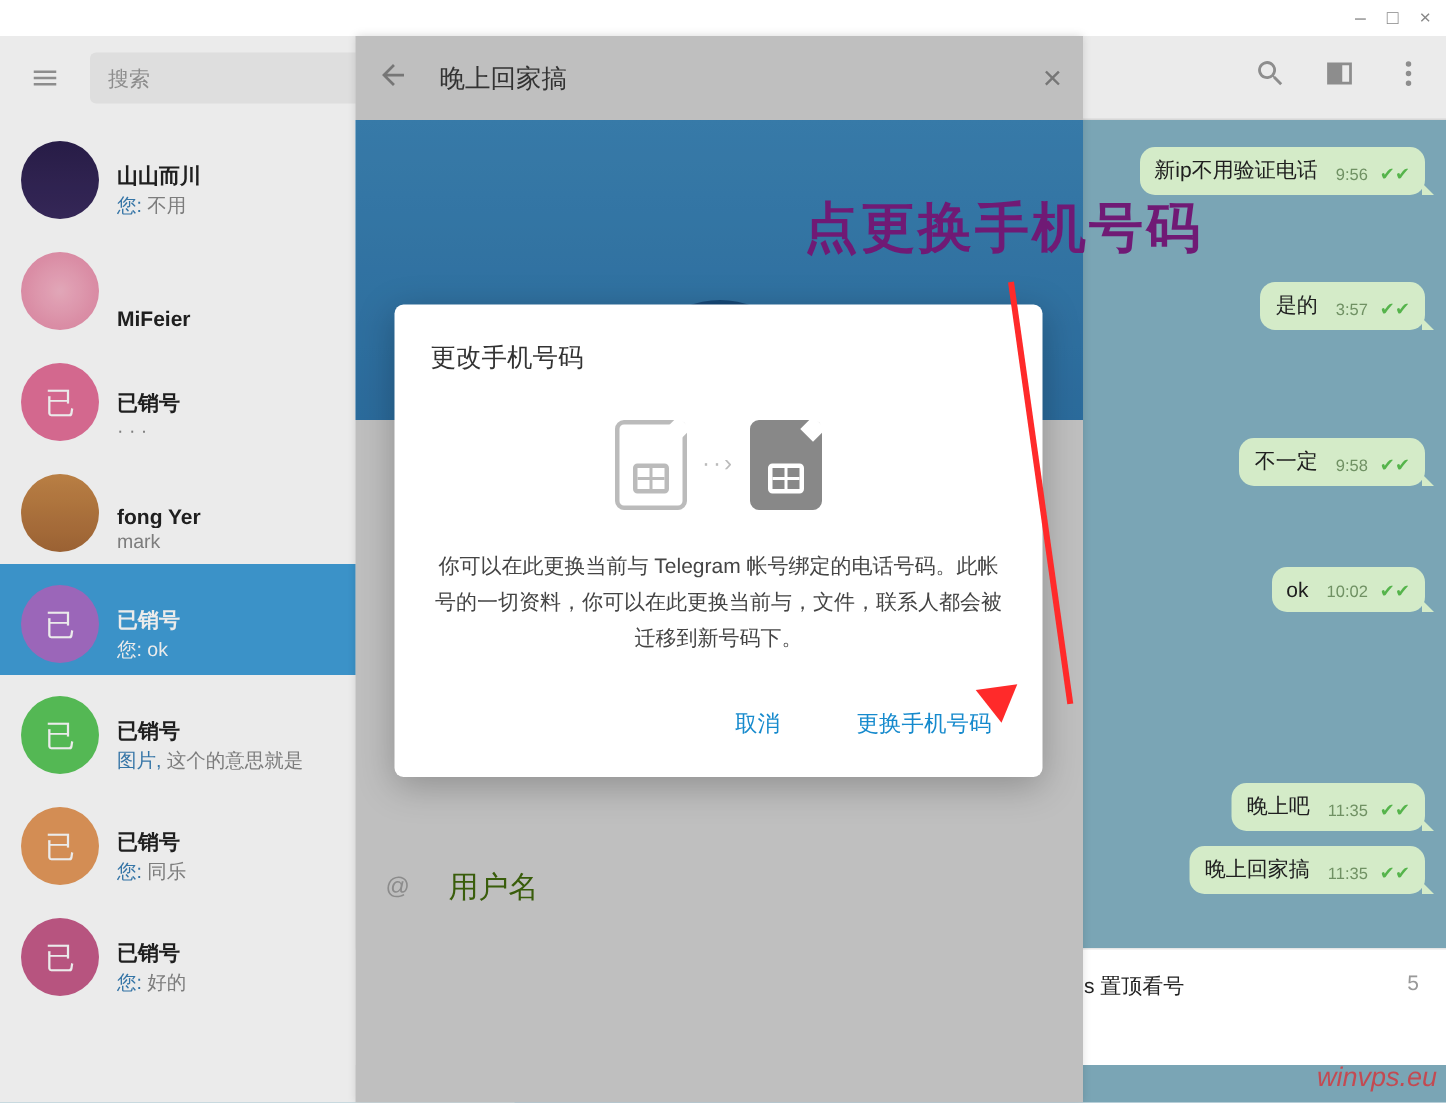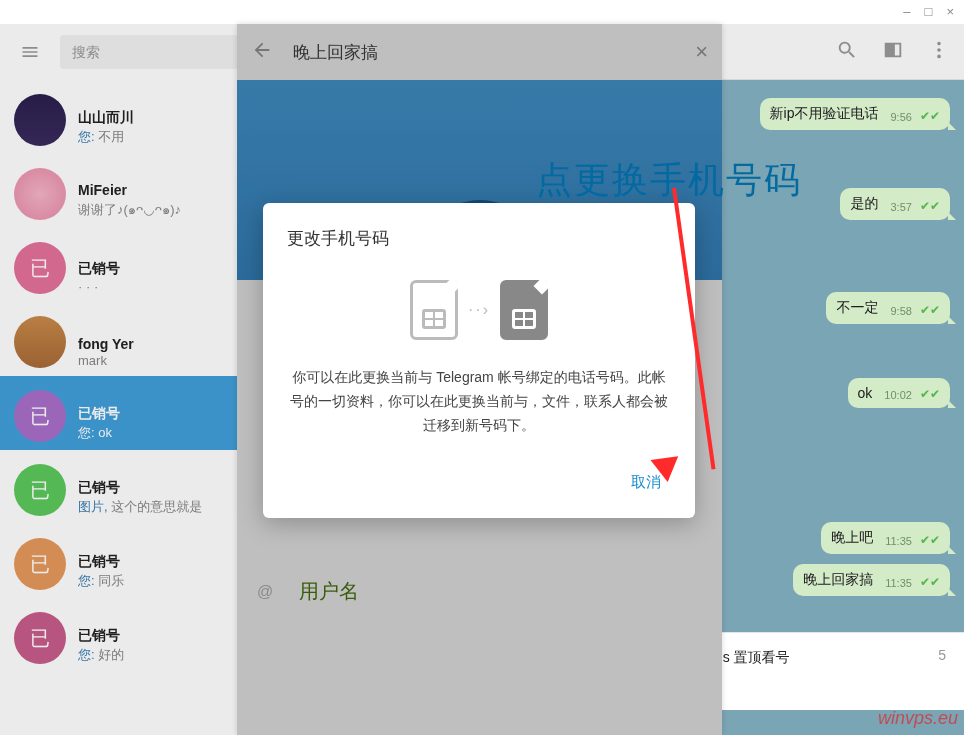--- a/index.html
+++ b/index.html
@@ -69,21 +69,21 @@
 .sim.dark { border-color: #888; background: #888; }
 .sim .chip { position: absolute; width: 24px; height: 20px; border: 3px solid #bbb; bottom: 8px; left: 50%; transform: translateX(-50%); border-radius: 3px; }
 .sim.dark .chip { border-color: #fff; }
 .sim .chip::before, .sim .chip::after { content:""; position:absolute; background: inherit; }
 .dots { color: #bbb; letter-spacing: 2px; font-size: 16px; }
 .dlg-body { font-size: 14px; color: #444; text-align: center; line-height: 1.7; margin-bottom: 24px; }
 .dlg-actions { display: flex; justify-content: flex-end; gap: 28px; padding: 6px 6px 6px 0; }
 .dlg-btn { color: #168acd; font-size: 15px; cursor: pointer; padding: 6px 4px; margin-left: 15px; }
 
 
-.annot { position: absolute; color: #0369a1; font-size: 36px; font-weight: 400; left: 536px; top: 156px; letter-spacing: 2px; }
+.annot { position: absolute; color: #701a75; font-size: 36px; font-weight: 700; left: 536px; top: 128px; letter-spacing: 2px; }
 .arrow-line { position: absolute; left: 672px; top: 188px; width: 4px; height: 284px; background: #ff2a2a; transform-origin: top center; transform: rotate(-8deg); }
 .arrow-head-ann { position: absolute; left: 652px; top: 458px; width: 0; height: 0; border-left: 14px solid transparent; border-right: 14px solid transparent; border-top: 24px solid #ff2a2a; transform: rotate(-8deg); }
 .watermark { position: absolute; right: 6px; bottom: 6px; color: rgba(255,0,0,0.55); font-size: 18px; font-style: italic; }
 
 
 .dim { position: absolute; inset: 0; background: rgba(0,0,0,0.08); pointer-events: none; }
 
 .chip-grid { position:absolute; inset:0; }
 .chip-grid::before { content:""; position:absolute; left:50%; top:0; bottom:0; width:2px; background:currentColor; transform:translateX(-50%);}
 .chip-grid::after { content:""; position:absolute; top:50%; left:0; right:0; height:2px; background:currentColor; transform:translateY(-50%);}
@@ -124,21 +124,20 @@
         <div class="avatar" style="background:linear-gradient(#2b1f4d,#3a2b5f)"></div>
         <div class="chat-info">
           <div class="chat-name">山山而川</div>
           <div class="chat-preview"><span class="prefix">您:</span><span>  不用</span></div>
         </div>
       </div>
       <div class="chat-item">
         <div class="avatar" style="background:radial-gradient(circle,#f5b5c8,#e88aa8)"></div>
         <div class="chat-info">
           <div class="chat-name">MiFeier</div>
-          <div class="chat-preview"><span>谢谢了♪(๑ᴖ◡ᴖ๑)♪</span></div>
         </div>
       </div>
       <div class="chat-item">
         <div class="avatar av-pink">已</div>
         <div class="chat-info">
           <div class="chat-name">已销号</div>
           <div class="chat-preview"><span>· · ·</span></div>
         </div>
       </div>
       <div class="chat-item">
@@ -293,20 +292,21 @@
     <div class="sim dark">
         <div class="notch"></div>
         <div class="chip" style="color:#fff">
           <div class="chip-grid"></div>
         </div>
       </div>
   </div>
   <div class="dlg-body">你可以在此更换当前与 Telegram 帐号绑定的电话号码。此帐号的一切资料，你可以在此更换当前与，文件，联系人都会被迁移到新号码下。</div>
   <div class="dlg-actions">
     <span class="dlg-btn">取消</span>
+    <span class="dlg-btn">更换手机号码</span>
   </div>
 </div>
 
 <div class="annot">点更换手机号码</div>
 <div class="arrow-line"></div>
 <div class="arrow-head-ann"></div>
 
 <div class="watermark">winvps.eu</div>
 
 </body></html>

